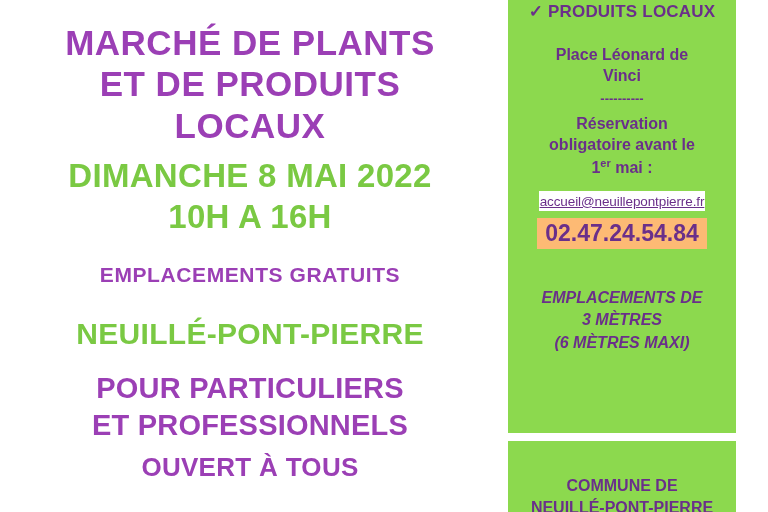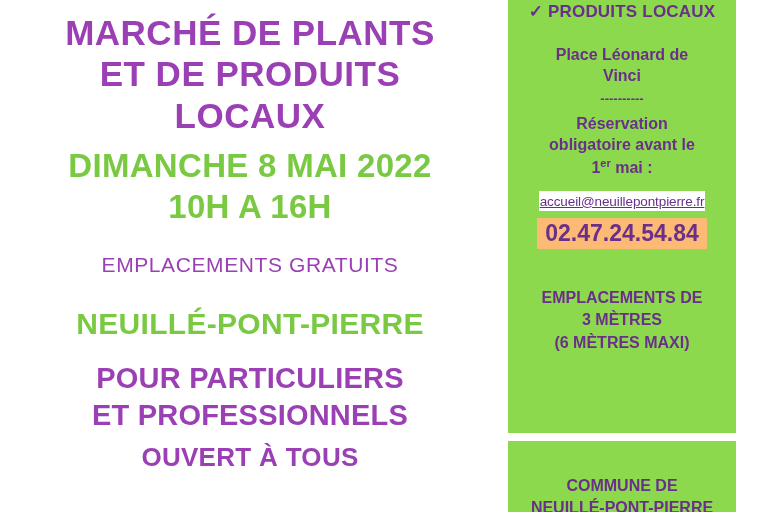--- a/index.html
+++ b/index.html
@@ -22,42 +22,42 @@
   }
 
   
   .left-col {
     position: absolute;
     left: 0;
     top: 0;
     width: 500px;
     height: 440px;
     text-align: center;
-    padding-top: 4px;
+    padding-top: 14px;
     box-sizing: border-box;
   }
   .title-line {
     font-weight: bold;
     font-size: 35px;
     line-height: 1.18;
     color: #9b3fb5;
     letter-spacing: 0.5px;
   }
   .title-line.l1 { margin-top: 8px; }
   .date-line {
     font-weight: bold;
     font-size: 33px;
     line-height: 1.2;
     color: #7ac943;
     letter-spacing: 0.3px;
     margin-top: 10px;
   }
   .date-line.l2 { margin-top: 2px; }
   .free-line {
-    font-weight: normal;
+    font-weight: bold;
     font-size: 21px;
     color: #9b3fb5;
     margin-top: 26px;
     letter-spacing: 0.6px;
   }
   .town-line {
     font-weight: bold;
     font-size: 30px;
     color: #7ac943;
     margin-top: 30px;
@@ -179,20 +179,21 @@
     color: #6a2f8a;
     letter-spacing: 0px;
     white-space: nowrap;
   }
   .empl-text {
     font-weight: bold;
     font-size: 16px;
     color: #6a2f8a;
     line-height: 1.42;
     margin-top: 38px;
+    font-style: italic;
   }
   .commune-text {
     font-weight: bold;
     font-size: 16px;
     color: #6a2f8a;
     line-height: 1.4;
     padding-top: 34px;
   }
 </style>
 </head>

